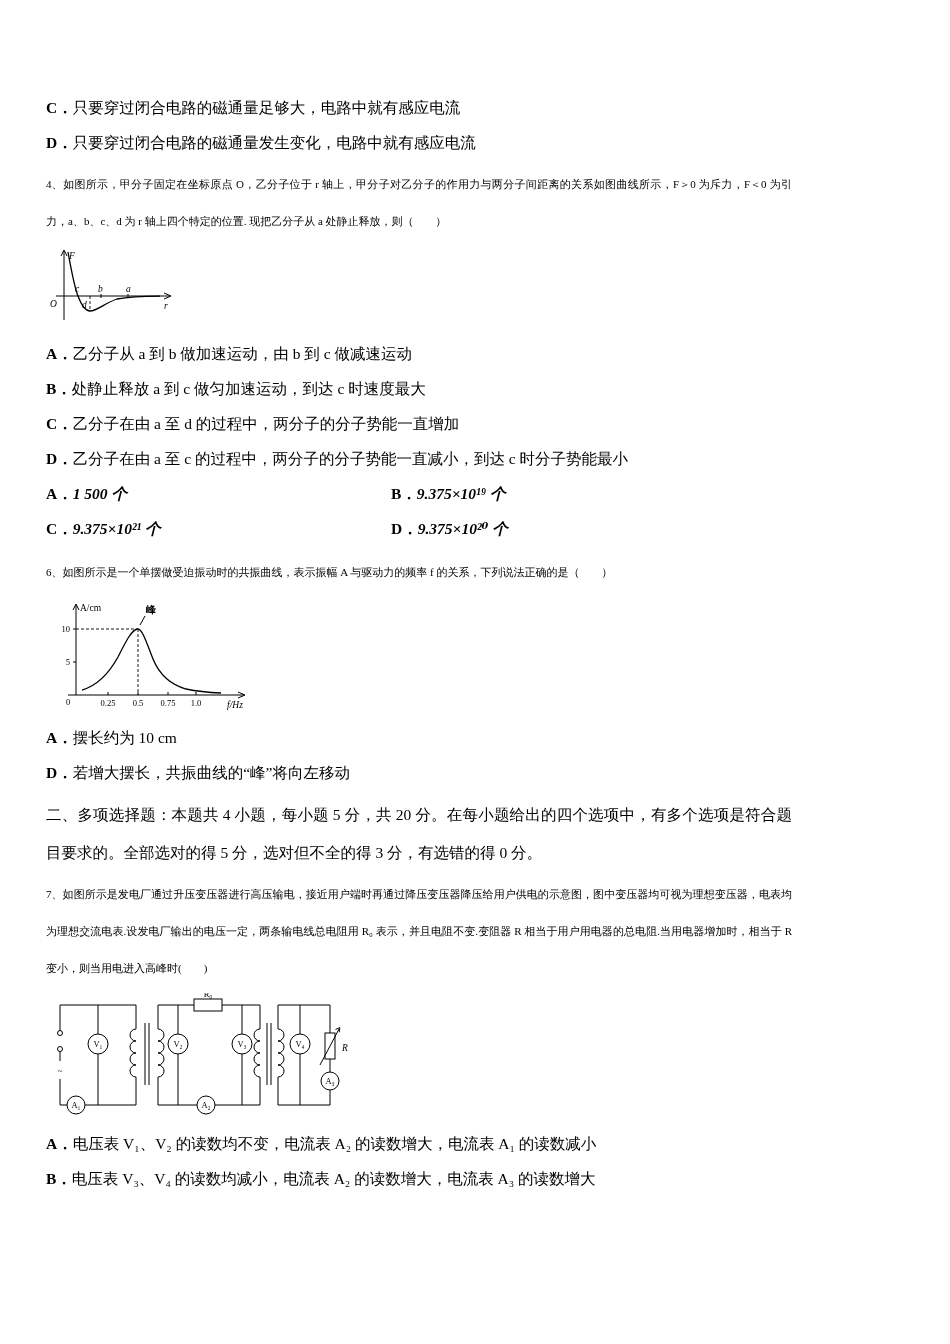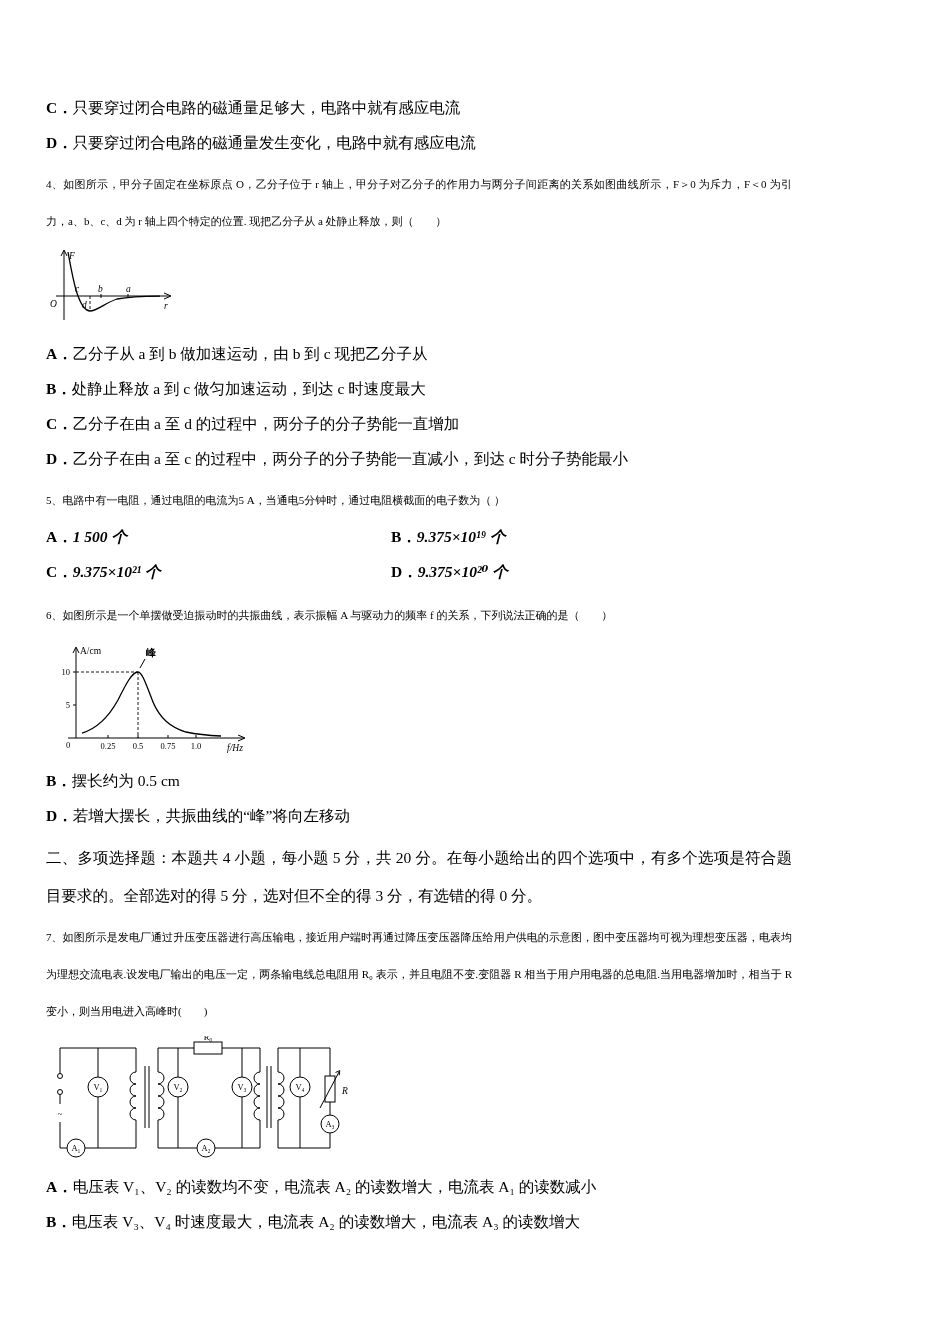--- a/index.html
+++ b/index.html
@@ -51,26 +51,25 @@
       <line class="dash" x1="44" y1="50" x2="44" y2="65"></line>
       <line class="ax" x1="55" y1="48" x2="55" y2="52"></line>
       <line class="ax" x1="82" y1="48" x2="82" y2="52"></line>
       <text class="pt" x="29" y="46">c</text>
       <text class="pt" x="52" y="46">b</text>
       <text class="pt" x="80" y="46">a</text>
       <text class="pt" x="36" y="62">d</text>
     </svg>
   </figure>
 
-  <p class="opt"><span class="olabel">A．</span><span class="otext">乙分子从 a 到 b 做加速运动，由 b 到 c 现把乙分子从</span></p>
+  <p class="opt"><span class="olabel">A．</span><span class="otext">乙分子从 a 到 b 做加速运动，由 b 到 c 做减速运动</span></p>
   <p class="opt"><span class="olabel">B．</span><span class="otext">处静止释放 a 到 c 做匀加速运动，到达 c 时速度最大</span></p>
   <p class="opt"><span class="olabel">C．</span><span class="otext">乙分子在由 a 至 d 的过程中，两分子的分子势能一直增加</span></p>
   <p class="opt"><span class="olabel">D．</span><span class="otext">乙分子在由 a 至 c 的过程中，两分子的分子势能一直减小，到达 c 时分子势能最小</span></p>
 
-  <p class="stem">5、电路中有一电阻，通过电阻的电流为5 A，当通电5分钟时，通过电阻横截面的电子数为（ ）</p>
   <div class="grid2">
     <p class="opt q5val"><span class="olabel">A．</span><span class="otext">1 500 个</span></p>
     <p class="opt q5val"><span class="olabel">B．</span><span class="otext">9.375×10¹⁹ 个</span></p>
     <p class="opt q5val"><span class="olabel">C．</span><span class="otext">9.375×10²¹ 个</span></p>
     <p class="opt q5val"><span class="olabel">D．</span><span class="otext">9.375×10²⁰ 个</span></p>
   </div>
 
   <p class="stem">6、如图所示是一个单摆做受迫振动时的共振曲线，表示振幅 A 与驱动力的频率 f 的关系，下列说法正确的是（　　）</p>
 
   <figure>
@@ -95,21 +94,21 @@
       <text class="tick" x="122" y="109" text-anchor="middle">0.75</text>
       <text class="tick" x="150" y="109" text-anchor="middle">1.0</text>
       <line class="dash" x1="30" y1="32" x2="92" y2="32"></line>
       <line class="dash" x1="92" y1="32" x2="92" y2="98"></line>
       <path class="curve" d="M36,93 C50,89 62,78 72,60 C80,44 86,32 92,32 C96,32 100,44 107,62 C114,79 126,88 140,92 C152,94.5 164,95.5 175,96"></path>
       <text class="peak" x="100" y="16">峰</text>
       <line class="ax" x1="99" y1="19" x2="94" y2="28"></line>
     </svg>
   </figure>
 
-  <p class="opt"><span class="olabel">B．</span><span class="otext">摆长约为 0.5 cm</span></p>
+  <p class="opt"><span class="olabel">A．</span><span class="otext">摆长约为 10 cm</span></p>
   <p class="opt"><span class="olabel">D．</span><span class="otext">若增大摆长，共振曲线的“峰”将向左移动</span></p>
 
   <p class="section">二、多项选择题：本题共 4 小题，每小题 5 分，共 20 分。在每小题给出的四个选项中，有多个选项是符合题目要求的。全部选对的得 5 分，选对但不全的得 3 分，有选错的得 0 分。</p>
 
   <p class="stem">7、如图所示是发电厂通过升压变压器进行高压输电，接近用户端时再通过降压变压器降压给用户供电的示意图，图中变压器均可视为理想变压器，电表均为理想交流电表.设发电厂输出的电压一定，两条输电线总电阻用 R₀ 表示，并且电阻不变.变阻器 R 相当于用户用电器的总电阻.当用电器增加时，相当于 R 变小，则当用电进入高峰时(　　)</p>
 
   <figure>
     <svg width="310" height="125" viewBox="0 0 310 125">
 
       <circle class="comp" cx="14" cy="40" r="2.5"></circle>
@@ -181,15 +180,15 @@
       <path class="ax" d="M289.5,36.5 L293.8,34.6 L293.2,39.3" fill="#000"></path>
       <text class="it" x="296" y="58">R</text>
       <line class="w" x1="284" y1="66" x2="284" y2="79"></line>
       <circle class="mc" cx="284" cy="88" r="9"></circle>
       <text class="mt" x="284" y="91">A₃</text>
       <line class="w" x1="284" y1="97" x2="284" y2="112"></line>
     </svg>
   </figure>
 
   <p class="opt"><span class="olabel">A．</span><span class="otext">电压表 V₁、V₂ 的读数均不变，电流表 A₂ 的读数增大，电流表 A₁ 的读数减小</span></p>
-  <p class="opt"><span class="olabel">B．</span><span class="otext">电压表 V₃、V₄ 时速度最大，电流表 A₂ 的读数增大，电流表 A₃ 的读数增大</span></p>
+  <p class="opt"><span class="olabel">B．</span><span class="otext">电压表 V₃、V₄ 的读数均减小，电流表 A₂ 的读数增大，电流表 A₃ 的读数增大</span></p>
 
 </div>
 
 </body></html>

